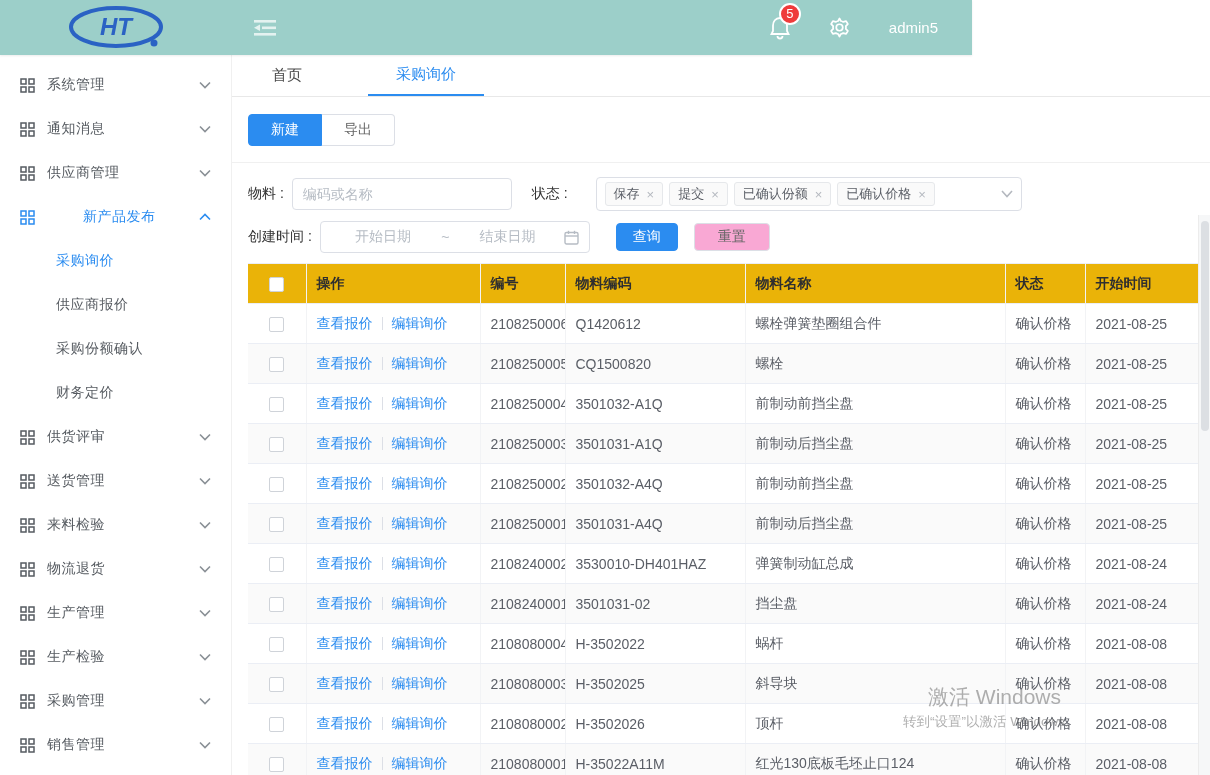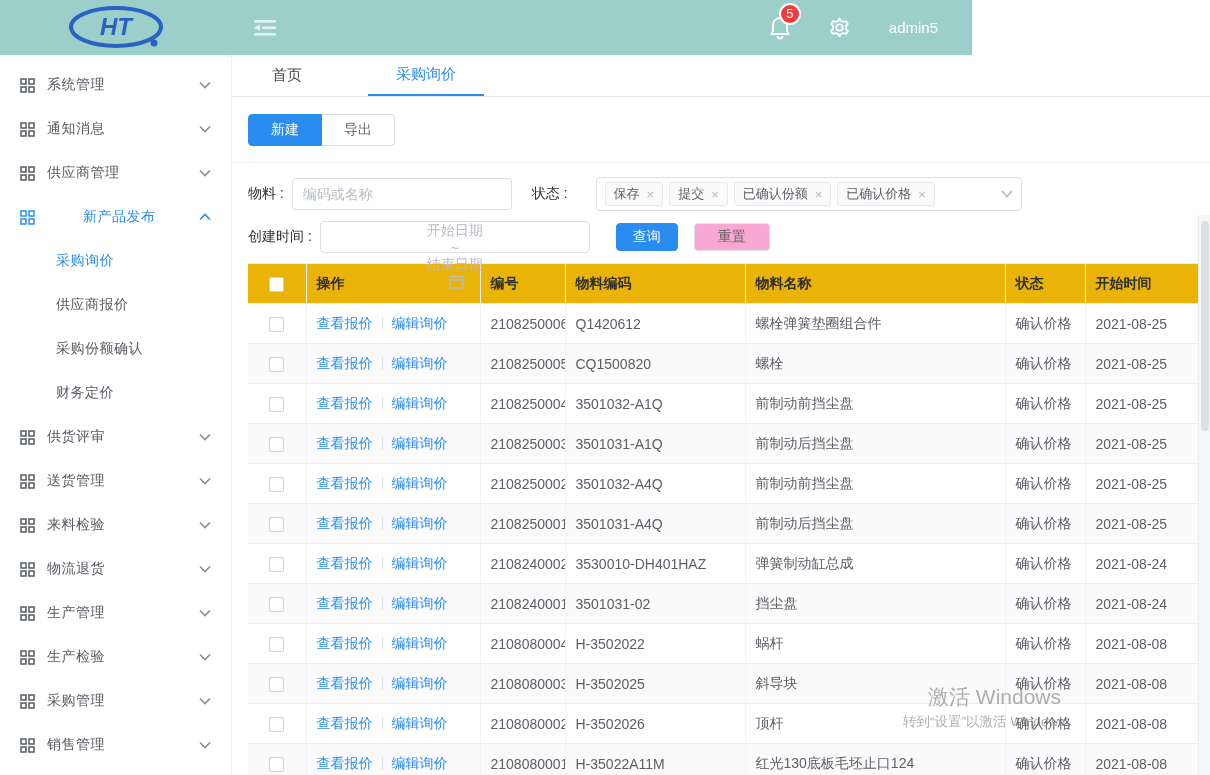--- a/index.html
+++ b/index.html
@@ -53,21 +53,21 @@
 
   .filters{margin-top:14px;}
   .f-row{display:flex;align-items:center;margin-bottom:10px;}
   .f-label{color:#333;margin-right:8px;white-space:nowrap;}
   .text-input{width:220px;height:32px;border:1px solid var(--border);border-radius:4px;padding:0 10px;font-size:14px;color:#333;font-family:inherit;}
   .text-input::placeholder{color:#b6bcc4;}
   .status-select{margin-left:20px;width:426px;height:34px;border:1px solid var(--border);border-radius:4px;display:flex;align-items:center;padding:0 8px;gap:6px;cursor:pointer;}
   .tag{display:inline-flex;align-items:center;gap:7px;height:24px;padding:0 8px;background:#fafafa;border:1px solid #e6e8eb;border-radius:3px;color:#5a5e66;font-size:13px;white-space:nowrap;}
   .tag-x{color:#b4b8bf;font-size:13px;cursor:pointer;line-height:1;}
   .sel-chev{margin-left:auto;color:#b4b8bf;display:flex;}
-  .date-range{width:270px;height:32px;border:1px solid var(--border);border-radius:4px;display:flex;align-items:center;padding:0 10px;color:#b6bcc4;cursor:pointer;flex-direction:column;}
+  .date-range{width:270px;height:32px;border:1px solid var(--border);border-radius:4px;display:flex;align-items:center;padding:0 10px;color:#b6bcc4;cursor:pointer;}
   .date-range .ph{flex:1;text-align:center;font-size:14px;}
   .date-range .sep{padding:0 6px;color:#b6bcc4;}
   .date-range .cal{margin-left:4px;display:flex;color:#b6bcc4;}
   .f-btn{height:28px;border-radius:4px;display:inline-flex;align-items:center;justify-content:center;font-size:14px;cursor:pointer;}
   .f-btn.search{margin-left:26px;width:62px;background:var(--accent);color:#fff;border:1px solid var(--accent);}
   .f-btn.reset{margin-left:16px;width:76px;background:#f9a8d4;color:#666;border:1px solid var(--border);}
 
   
   .table-wrap{margin-top:6px;width:962px;overflow:hidden;}
   table{border-collapse:collapse;table-layout:fixed;width:980px;}

